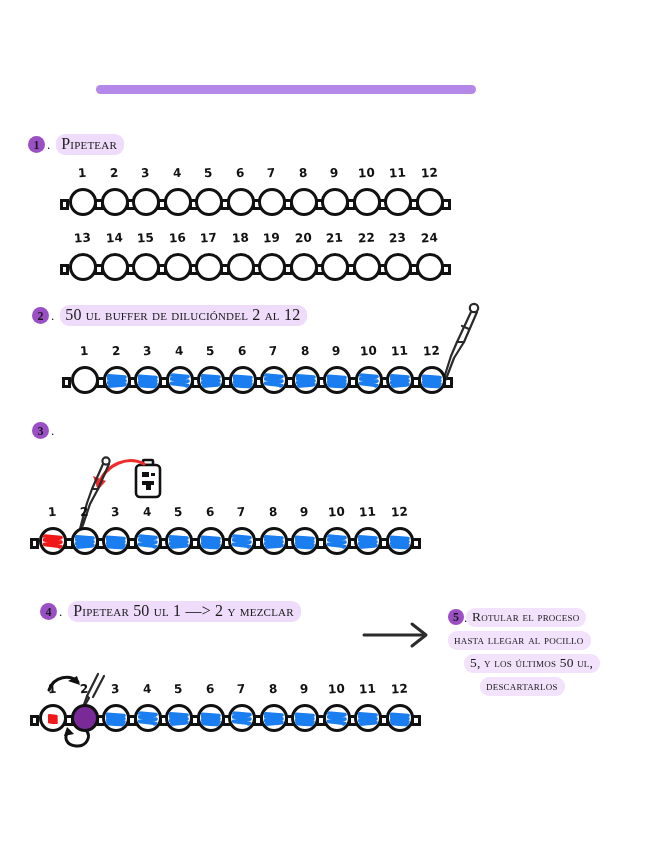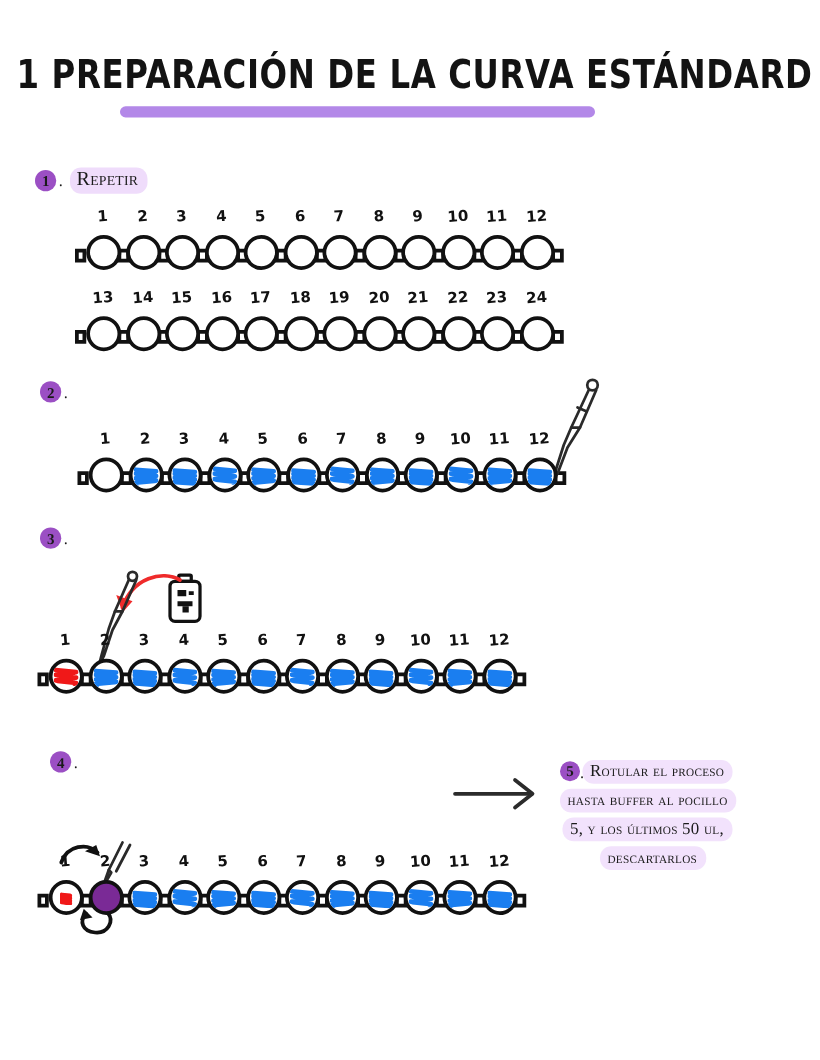--- a/index.html
+++ b/index.html
@@ -71,21 +71,21 @@
     background:#f2e2fc;
     border-radius:9px;
     padding:1px 7px 2px 6px;
     margin-bottom:4px;
     width:fit-content;
     color:#1b1b1b;
     letter-spacing:0.2px;
   }
   #step5 .l1{margin-left:18px;}
   #step5 .l2{margin-left:0px;}
-  #step5 .l3{margin-left:2px;}
+  #step5 .l3{margin-left:16px;}
   #step5 .l4{margin-left:32px;}
   #step5 .b5{
     position:absolute;left:0px;top:1px;
     width:16px;height:16px;border-radius:50%;
     background:#9b4fc4;
     font-family:"Liberation Serif", serif;
     font-size:12px;font-weight:bold;color:#1a1a1a;
     display:flex;align-items:center;justify-content:center;
   }
   #step5 .b5dot{position:absolute;left:16px;top:2px;font-size:13px;}
@@ -145,29 +145,26 @@
   
   .bigarrow{position:absolute;}
   .red-arrow{position:absolute;}
   .mini-arrow{position:absolute;}
 </style>
 </head>
 <body>
 
 <div class="page">
 
-  <div class="title-wrap">
-    <span class="title">1 PREPARACIÓN DE LA CURVA ESTÁNDARD</span>
-  </div>
   <div class="title-underline"></div>
 
   <div class="step" id="step1">
     <span class="bullet">1</span>
     <span class="bullet-dot">.</span>
-    <span class="step-text">Repetir</span>
+    <span class="step-text">Pipetear</span>
   </div>
 
   <div class="strip" id="strip1" style="left:60px;top:166px;">
       <div class="labels">
         <span class="lab" style="left: 18px; top: 0px;">1</span>
         <span class="lab" style="left: 49.5px; top: 0px;">2</span>
         <span class="lab" style="left: 81px; top: 0px;">3</span>
         <span class="lab" style="left: 112.5px; top: 0px;">4</span>
         <span class="lab" style="left: 144px; top: 0px;">5</span>
         <span class="lab" style="left: 175.5px; top: 0px;">6</span>
@@ -247,20 +244,21 @@
         <div class="link" style="left: 349px;"></div>
         <div class="well" style="left: 324px; top: 0px; z-index: 2;"></div>
         <div class="link" style="left: 380.5px;"></div>
         <div class="well" style="left: 355.5px; top: 0px; z-index: 2;"></div>
       </div>
     </div>
 
   <div class="step" id="step2">
     <span class="bullet">2</span>
     <span class="bullet-dot">.</span>
+    <span class="step-text">50 ul buffer de dilucióndel 2 al 12</span>
   </div>
 
   <div class="strip" id="strip3" style="left:62px;top:344px;">
       <div class="labels">
         <span class="lab" style="left: 18px; top: 0px;">1</span>
         <span class="lab" style="left: 49.5px; top: 0px;">2</span>
         <span class="lab" style="left: 81px; top: 0px;">3</span>
         <span class="lab" style="left: 112.5px; top: 0px;">4</span>
         <span class="lab" style="left: 144px; top: 0px;">5</span>
         <span class="lab" style="left: 175.5px; top: 0px;">6</span>
@@ -528,36 +526,37 @@
               <path d="M1.5,3.9 L18,5.078571428571428 L16.5,5.4714285714285715 L1.5,6.6499999999999995 L3,7.042857142857143 L18,8.221428571428572 L16.5,8.614285714285714 L1.5,9.792857142857143 L3,10.185714285714285 L18,11.364285714285714 L16.5,11.757142857142856 L1.5,12.935714285714285 L3,13.328571428571427 L18,14.507142857142856 L16.5,14.899999999999999" stroke="#1a7ef0" stroke-width="3.6" fill="none" stroke-linecap="round" stroke-linejoin="round"></path>
             </svg>
           </div>
         </div>
       </div>
     </div>
 
   <div class="step" id="step4">
     <span class="bullet">4</span>
     <span class="bullet-dot">.</span>
+    <span class="step-text">Pipetear 50 ul 1 —&gt; 2 y mezclar</span>
   </div>
 
   <div class="bigarrow" style="left:362px;top:620px;">
     <svg width="72" height="30" viewBox="0 0 72 30">
       <g stroke="#2b2b2b" stroke-width="3" fill="none" stroke-linecap="round" stroke-linejoin="round">
         <line x1="2" y1="15" x2="62" y2="15"></line>
         <polyline points="50,4 64,15 50,26"></polyline>
       </g>
     </svg>
   </div>
 
   <div id="step5">
     <span class="b5">5</span>
     <span class="b5dot">.</span>
     <span class="line l1">Rotular el proceso</span>
-    <span class="line l2">hasta buffer al pocillo</span>
+    <span class="line l2">hasta llegar al pocillo</span>
     <span class="line l3">5, y los últimos 50 ul,</span>
     <span class="line l4">descartarlos</span>
   </div>
 
   <div class="pipette" style="left:76px;top:672px;">
     <svg width="34" height="50" viewBox="0 0 34 50">
       <g stroke="#2a2a2a" stroke-width="2.2" fill="none" stroke-linecap="round" stroke-linejoin="round">
         <line x1="22" y1="2" x2="11" y2="24"></line>
         <line x1="28" y1="4" x2="17" y2="25"></line>
         <path d="M11,24 L6,38 L2,48 L5,40 L13,26 Z" fill="#fff"></path>

